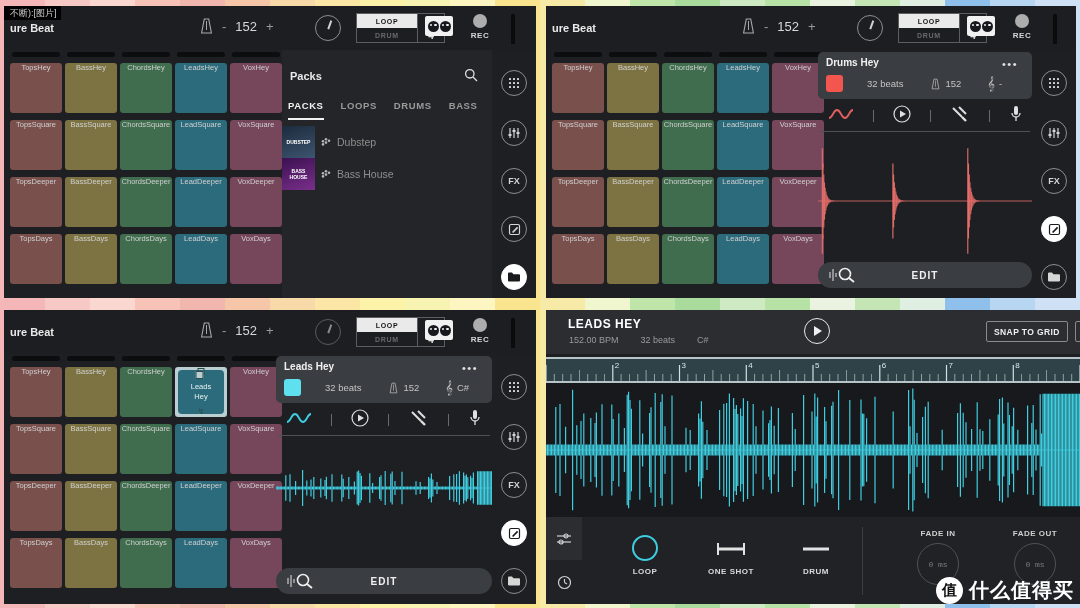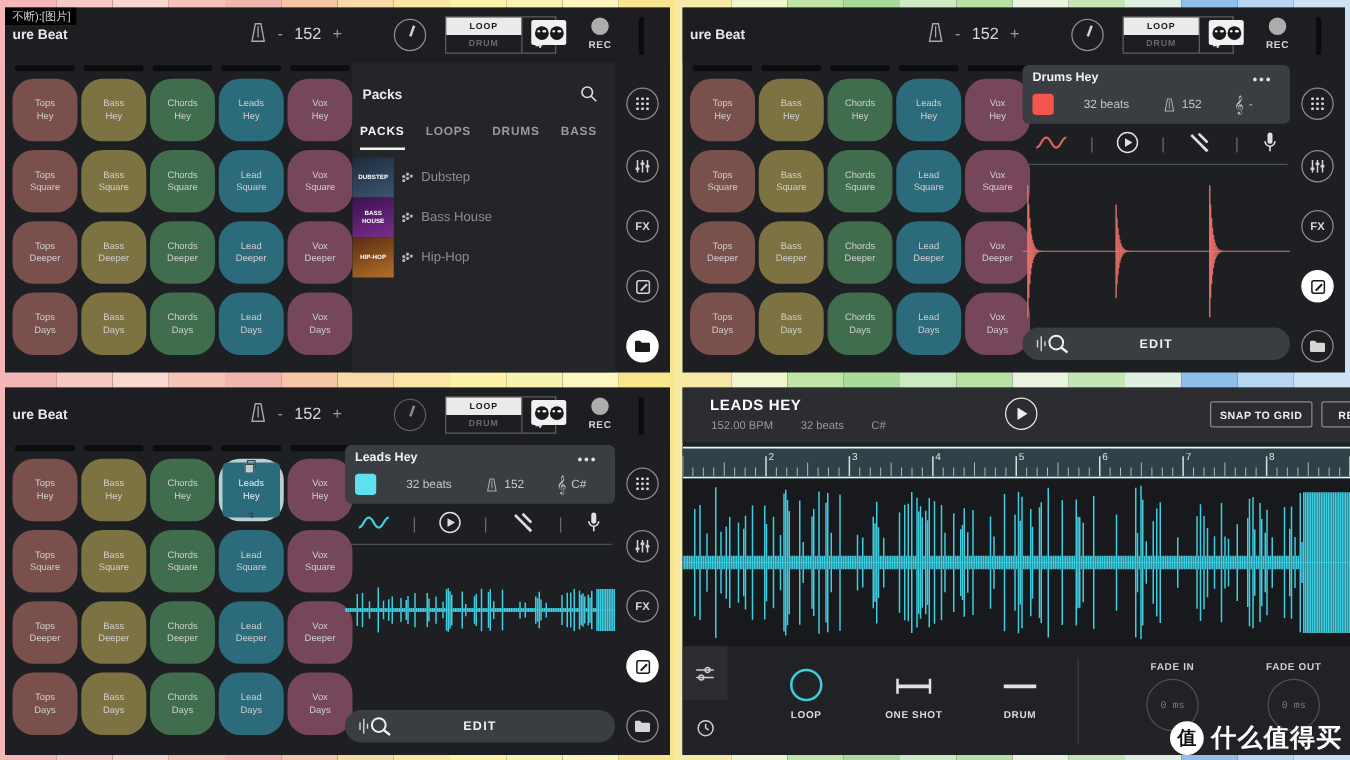--- a/index.html
+++ b/index.html
@@ -103,22 +103,22 @@
     width: 4px; height: 30px; background: #0b0b0b; border-radius: 1px;
   }
 
   
   .pads-zone { position: absolute; left: 0; top: 44px; right: 0; bottom: 0; }
   .pad-col {
     position: absolute; top: 0; width: 52px;
   }
   .pad-cap { height: 5px; background: #0c0d0f; border-radius: 3px; margin: 2px 2px 6px; }
   .pad {
-    height: 50px; border-radius: 17px; margin-bottom: 7px;
-    display: flex; flex-direction: column; align-items: center; justify-content: center;
+    height: 50px; border-radius: 3px; margin-bottom: 7px;
+    display: flex; flex-direction: row; align-items: flex-start; justify-content: center;
     font-size: 7.5px; line-height: 10px; color: #cfcfcf; text-align: center;
   }
   .pad.selected {
     background: #b9cfd2 !important; padding: 3px;
     height: 50px; position: relative;
   }
   .pad.selected .inner {
     width: 100%; height: 100%; border-radius: 4px;
     display: flex; flex-direction: column; align-items: center; justify-content: center;
     font-size: 7.5px; line-height: 10px; color: #e6f2f3;
@@ -189,21 +189,21 @@
   .ed-head { position: relative; height: 44px; background: #2b2d31; }
   .ed-title { position: absolute; left: 22px; top: 7px; font-size: 12px; font-weight: bold; color: #fff; letter-spacing: .5px; }
   .ed-sub { position: absolute; left: 23px; top: 25px; display: flex; gap: 22px; font-size: 9px; color: #9a9a9a; }
   .ed-play {
     position: absolute; left: 258px; top: 8px; width: 26px; height: 26px;
     border-radius: 50%; border: 1.5px solid #e9e9e9; display:flex; align-items:center; justify-content:center;
   }
   .ed-btn {
     position: absolute; top: 11px; height: 21px; border: 1px solid #8a8a8a; border-radius: 2px;
     display: flex; align-items: center; justify-content: center;
-    font-size: 8.5px; font-weight: bold; color: #efefef; letter-spacing: .4px; padding: 0 7px;
+    font-size: 8.5px; font-weight: bold; color: #efefef; letter-spacing: .4px; padding: 0 7px; margin-left: 18px;
   }
   .ruler { position: absolute; left: 0; right: 0; top: 47px; height: 26px; background: #2e4247; }
   .ed-wave { position: absolute; left: 0; right: 0; top: 73px; bottom: 87px; background: #17191c; }
   .ed-foot { position: absolute; left: 0; right: 0; bottom: 0; height: 87px; background: #202225; }
   .ed-sidecol { position: absolute; left: 0; top: 0; width: 36px; height: 87px; }
   .ed-side-a { height: 43px; background: #2b2d31; display:flex; align-items:center; justify-content:center; }
   .ed-side-b { height: 44px; background: #202225; display:flex; align-items:center; justify-content:center; }
   .mode-item { position: absolute; text-align: center; }
   .mode-lbl { font-size: 8px; font-weight: bold; color: #dadada; letter-spacing: .5px; margin-top: 6px; }
   .knob-big { width: 42px; height: 42px; border-radius: 50%; border: 1.5px solid #4e5155; display:flex; align-items:center; justify-content:center; }
@@ -416,35 +416,20 @@
             <div class="br-dots">
               <svg width="12" height="12" viewBox="0 0 12 12">
                 <circle cx="3" cy="8.4" r="1.3" fill="#b5b5b5"></circle>
                 <circle cx="6" cy="6.6" r="1.3" fill="#b5b5b5"></circle>
                 <circle cx="9" cy="4.8" r="1.3" fill="#b5b5b5"></circle>
                 <circle cx="6" cy="3.2" r="1.3" fill="#b5b5b5"></circle>
                 <circle cx="3" cy="5.2" r="1.3" fill="#b5b5b5"></circle>
               </svg>
             </div>
             <div class="br-name">Bass House</div>
-          </div>
-          <div class="br-row">
-            <div class="br-thumb" style="background: linear-gradient(160deg, rgb(90, 44, 16), rgb(179, 112, 42)); position: relative;">
-              <div style="position: absolute; left: 1px; right: 1px; top: 50%; transform: translateY(-50%); font-size: 5px; font-weight: bold; color: rgb(255, 255, 255); text-align: center; line-height: 6px;">HIP-HOP</div>
-            </div>
-            <div class="br-dots">
-              <svg width="12" height="12" viewBox="0 0 12 12">
-                <circle cx="3" cy="8.4" r="1.3" fill="#b5b5b5"></circle>
-                <circle cx="6" cy="6.6" r="1.3" fill="#b5b5b5"></circle>
-                <circle cx="9" cy="4.8" r="1.3" fill="#b5b5b5"></circle>
-                <circle cx="6" cy="3.2" r="1.3" fill="#b5b5b5"></circle>
-                <circle cx="3" cy="5.2" r="1.3" fill="#b5b5b5"></circle>
-              </svg>
-            </div>
-            <div class="br-name">Hip-Hop</div>
           </div>
         </div>
     </div>
 
     <div class="rail" id="rail-tl">
         <div class="rail-btn" style="top: 20px;">
           <div class="grid9">
             <i></i>
             <i></i>
             <i></i>

